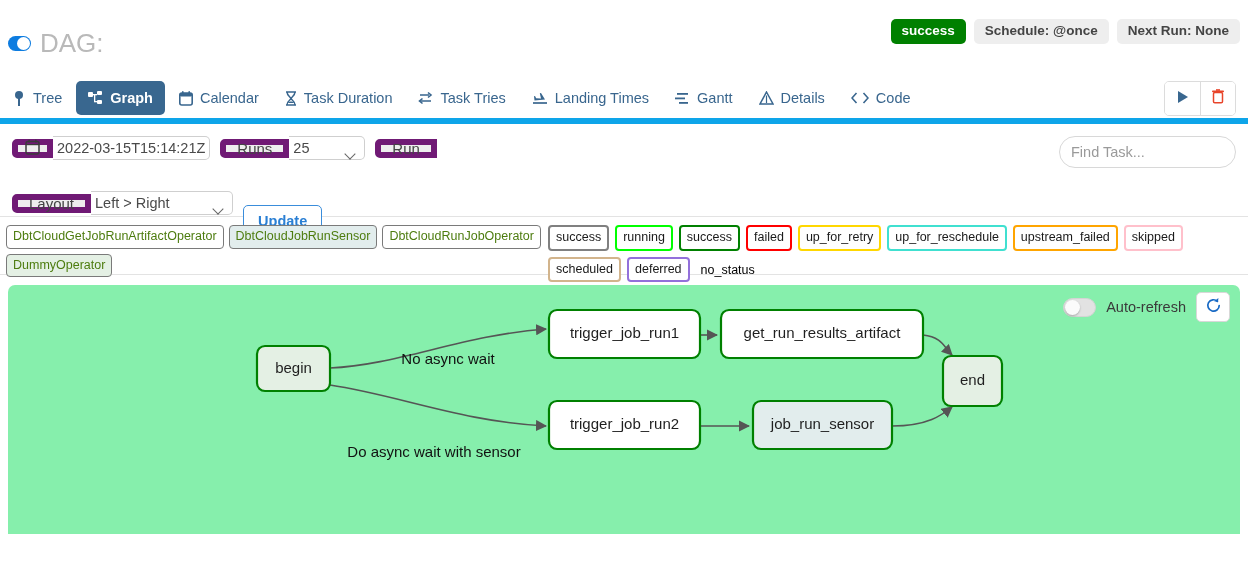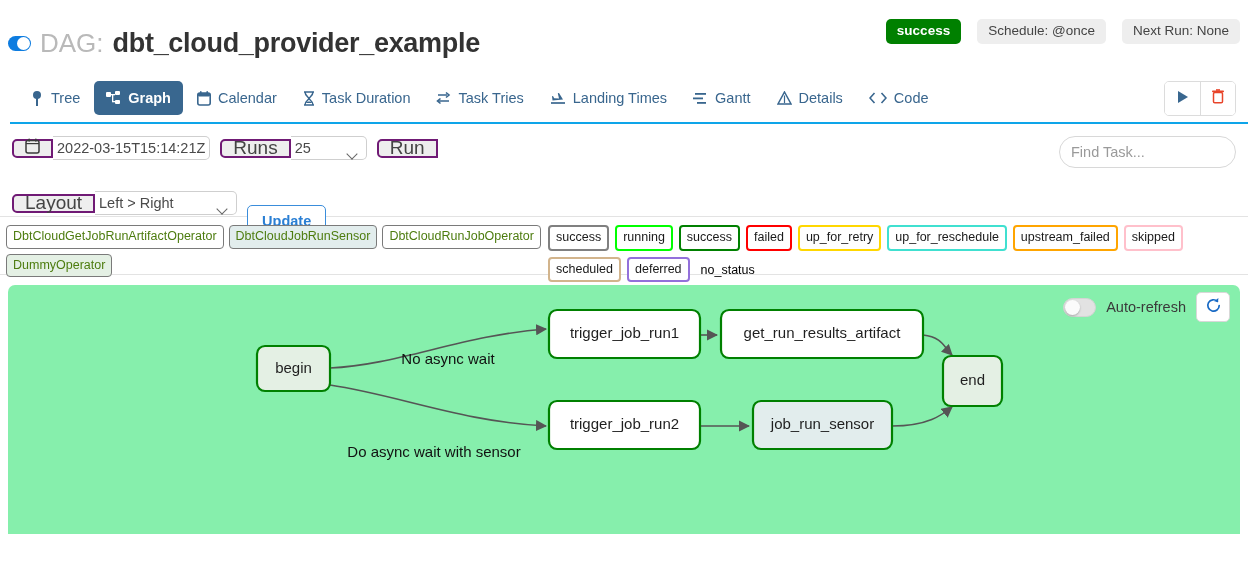--- a/index.html
+++ b/index.html
@@ -61,34 +61,32 @@
     font-size: 13.5px;
     font-weight: bold;
     padding: 5px 11px 6px;
     border-radius: 5px;
     line-height: 1;
   }
   .badge-grey {
     background: #eeeeee;
     color: #444444;
     font-size: 13.5px;
-    font-weight: normal;
+    font-weight: bold;
     padding: 5px 11px 6px;
     border-radius: 5px;
     line-height: 1;
-    margin-left: 8px;
   }
 
   
   .tabbar {
     position: relative;
     height: 52px;
-    border-bottom: 2px solid #0ea5e9;
-    padding: 0 8px;
-    margin-left: 10px;
+    border-bottom: 6px solid #0ea5e9;
+    padding: 0 0;
   }
   .tabs {
     display: flex; align-items: center;
     gap: 2px;
     height: 52px;
   }
   .tab {
     display: flex; align-items: center; gap: 7px;
     padding: 9px 12px;
     border-radius: 5px;
@@ -128,23 +126,23 @@
     border-bottom: 1px solid #e3e3e3;
     height: 93px;
   }
   .filter-row {
     display: flex; align-items: center;
     margin-bottom: 9px;
   }
   .grp { display: flex; align-items: center; }
   .addon {
     background: #eeeeee;
-    border: 2px solid #701a75;
+    border: 6px solid #701a75;
     color: #444;
-    font-size: 19px;
+    font-size: 15px;
     padding: 0 11px;
     height: 19px;
     display: flex; align-items: center;
     border-radius: 5px 0 0 5px;
   }
   .fld {
     background: #ffffff;
     border: 1px solid #cfcfcf;
     border-left: none;
     color: #4a4a4a;
@@ -312,21 +310,20 @@
     text-anchor: middle;
   }
 </style>
 </head>
 <body>
 
 <div class="header">
   <div class="dag-title-row">
     <span class="toggle-pill"></span>
     <span class="dag-label">DAG:</span>
-    <span class="dag-name">dbt_cloud_provider_example</span>
   </div>
   <div class="header-badges">
     <span class="badge-success">success</span>
     <span class="badge-grey">Schedule: @once</span>
     <span class="badge-grey">Next Run: None</span>
   </div>
 </div>
 
 <div class="tabbar">
   <div class="tabs">

